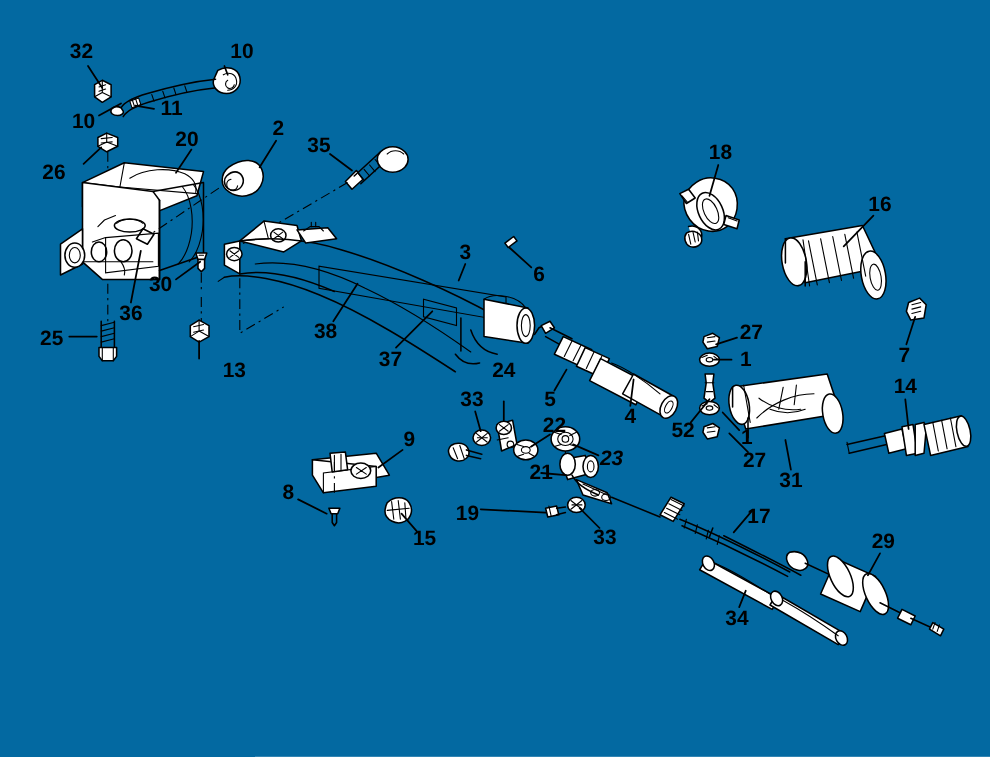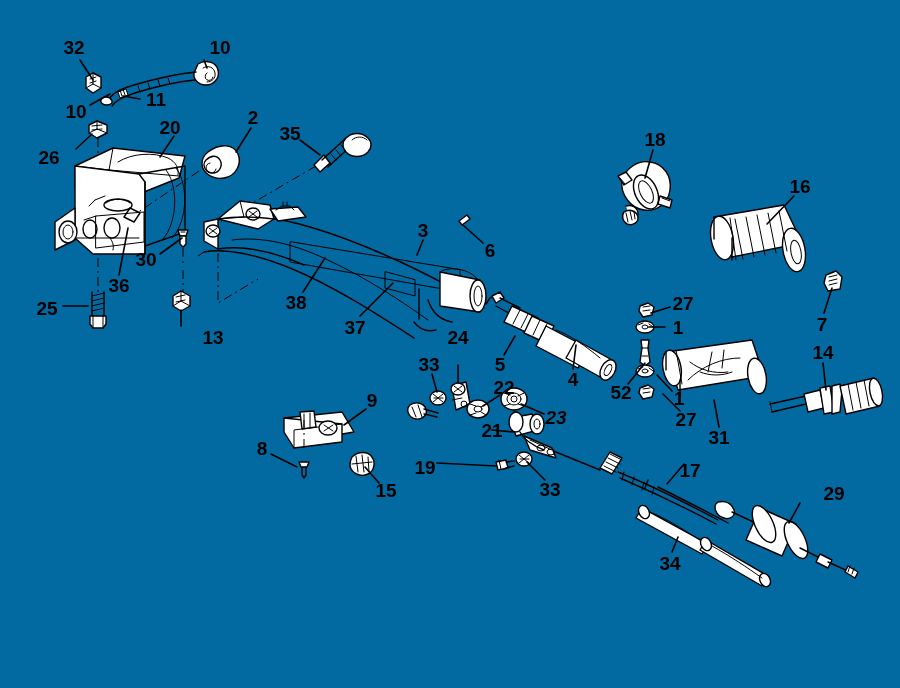--- a/index.html
+++ b/index.html
@@ -437,17 +437,17 @@
       <div class="lbl" style="left: 458px; top: 337px;">24</div>
       <div class="lbl" style="left: 504px; top: 387px;">22</div>
       <div class="lbl" style="left: 556px; top: 417px; font-style: italic;">23</div>
       <div class="lbl" style="left: 480px; top: 430px; margin-left: 12px;">21</div>
       <div class="lbl" style="left: 425px; top: 467px;">19</div>
       <div class="lbl" style="left: 550px; top: 489px;">33</div>
       <div class="lbl" style="left: 372px; top: 400px;">9</div>
       <div class="lbl" style="left: 262px; top: 448px;">8</div>
       <div class="lbl" style="left: 386px; top: 490px;">15</div>
       <div class="lbl" style="left: 690px; top: 455px; margin-top: 15px;">17</div>
-      <div class="lbl" style="left: 803px; top: 493px; margin-left: 31px;">29</div>
+      <div class="lbl" style="left: 803px; top: 493px;">29</div>
       <div class="lbl" style="left: 670px; top: 563px;">34</div>
     </div>
 
 </div>
 
 </body></html>

